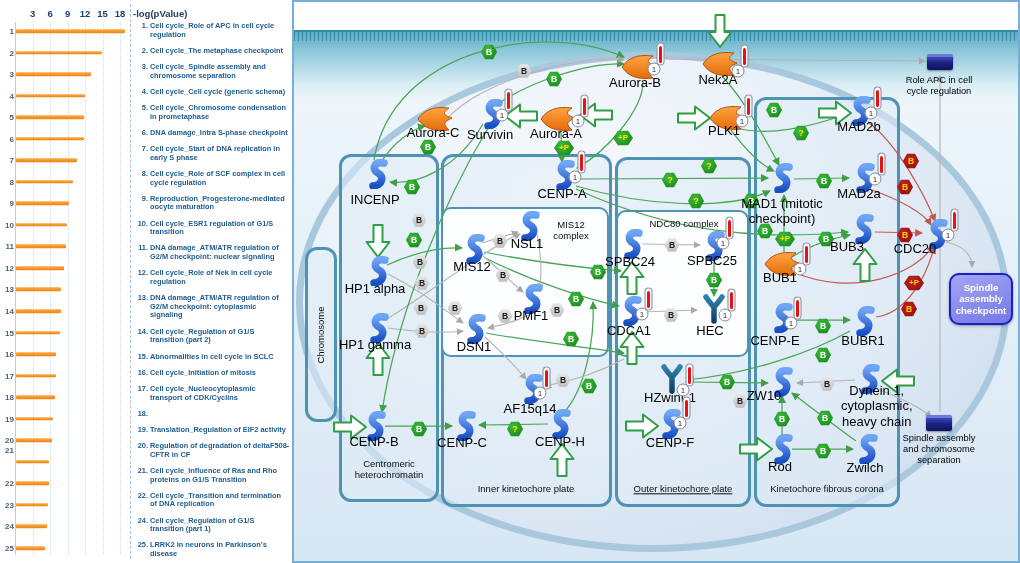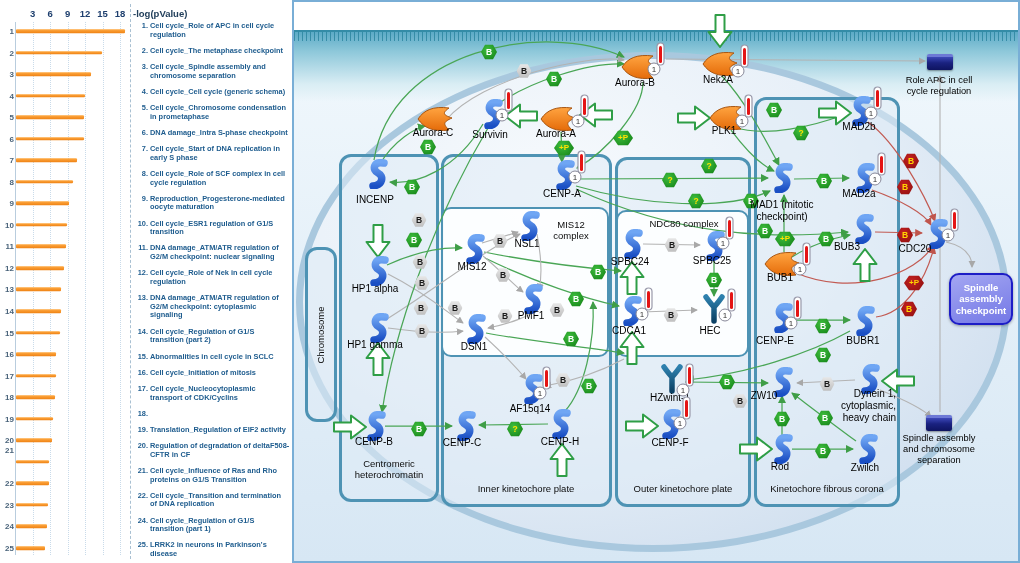--- a/index.html
+++ b/index.html
@@ -44,23 +44,23 @@
   .hex{position:absolute;z-index:4;width:16px;height:16px;line-height:16px;text-align:center;
     font-size:8.5px;font-weight:bold;transform:translate(-50%,-50%);
     clip-path:polygon(25% 5%,75% 5%,100% 50%,75% 95%,25% 95%,0 50%);
     filter:drop-shadow(0 1px 1px rgba(0,0,0,.25));}
   .hex-g{background:radial-gradient(circle at 40% 35%,#3ebd3e,#0f7c12);color:#fff;}
   .hex-g.alt{color:#ffe200;}
   .hex-y{background:linear-gradient(#e9e9e9,#bdbdbd);color:#1a1a1a;width:15px;height:15px;line-height:15px;}
   .hex-r{background:radial-gradient(circle at 40% 35%,#c22020,#8c0d0d);color:#ffd400;}
   .hex-wide{width:20px;font-size:8px;}
   .node{position:absolute;z-index:5;transform:translate(-50%,-50%);}
-  .node-label{position:absolute;z-index:6;transform:translate(-50%,-50%);font-size:10px;color:#000;
+  .node-label{position:absolute;z-index:6;transform:translate(-50%,-50%);font-size:13px;color:#000;
     text-align:center;white-space:pre-line;line-height:1.18;}
-  .node-label.left{text-align:right;transform:translate(0,-50%);}
+  .node-label.left{text-align:center;transform:translate(0,-50%);}
   .therm{position:absolute;z-index:6;transform:translate(-50%,-50%);}
   .navarr{position:absolute;z-index:4;transform:translate(-50%,-50%);}
   .mapicon{position:absolute;z-index:5;width:26px;height:13px;transform:translate(-50%,-50%);
     background:linear-gradient(180deg,#3c48b8 0%,#1a2280 45%,#0e1460 100%);
     border-top:3px solid #6d79d6;border-radius:2px;box-shadow:0 1px 2px rgba(0,0,0,.4);}
   #checkpoint-box{position:absolute;z-index:6;border:2.5px solid #1d1dc6;border-radius:10px;
     background:linear-gradient(160deg,#a3a6f2,#7478e6);color:#fff;font-size:9.6px;font-weight:bold;
     display:flex;align-items:center;justify-content:center;text-align:center;line-height:1.2;box-sizing:border-box;
     box-shadow:0 1px 3px rgba(0,0,0,.35);}
   #defs-svg{position:absolute;width:0;height:0;}
@@ -260,21 +260,21 @@
     <div id="cell"></div>
     <div id="pathway-canvas" style="position:absolute;left:0;top:0;width:728px;height:563px;">
         <div class="comp" style="left: 11px; top: 245px; width: 32px; height: 175px;"></div>
         <div class="comp-label vert" style="left: 27px; top: 333px;">Chromosome</div>
         <div class="comp" style="left: 45px; top: 152px; width: 100px; height: 348px;"></div>
         <div class="comp-label" style="left: 95px; top: 467px;">Centromeric
 heterochromatin</div>
         <div class="comp" style="left: 147px; top: 152px; width: 171px; height: 353px;"></div>
         <div class="comp-label" style="left: 232px; top: 487px;">Inner kinetochore plate</div>
         <div class="comp" style="left: 321px; top: 155px; width: 136px; height: 350px;"></div>
-        <div class="comp-label" style="left: 389px; top: 487px;">Outer kinetochore plate</div>
+        <div class="comp-label" style="left: 389px; top: 487px; text-decoration: underline;">Outer kinetochore plate</div>
         <div class="comp" style="left: 460px; top: 95px; width: 146px; height: 410px;"></div>
         <div class="comp-label" style="left: 533px; top: 487px;">Kinetochore fibrous corona</div>
         <div class="comp white" style="left: 147px; top: 205px; width: 168px; height: 150px;"></div>
         <div class="comp-label" style="left: 277px; top: 228px;">MIS12
 complex</div>
         <div class="comp white" style="left: 322px; top: 208px; width: 133px; height: 147px;"></div>
         <div class="comp-label" style="left: 390px; top: 222px;">NDC80 complex</div>
         <div>
           <svg id="edges" width="728" height="563" viewBox="0 0 728 563">
             <defs>

